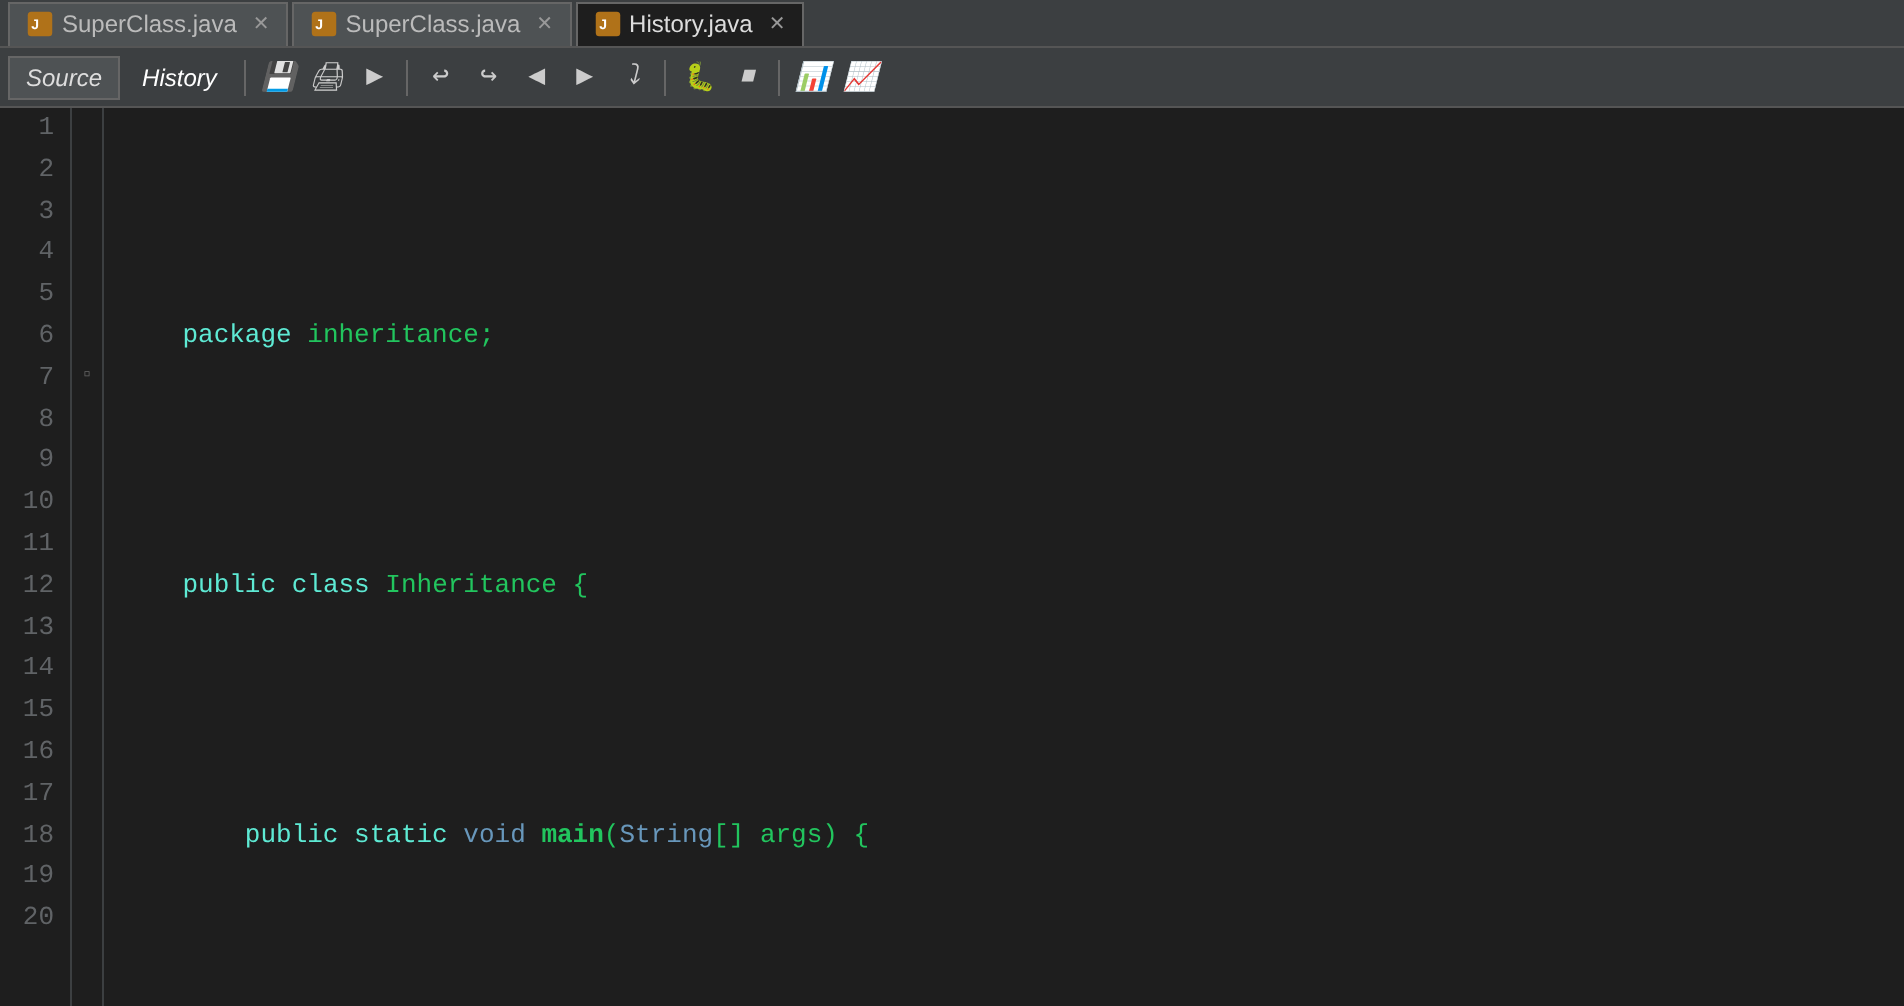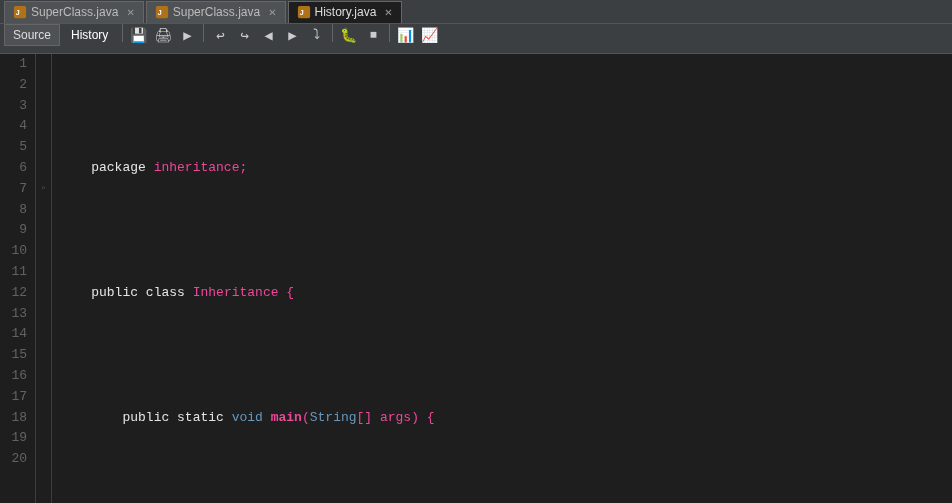--- a/index.html
+++ b/index.html
@@ -38,26 +38,27 @@
     }
     .tab-close {
       font-size: 10px;
       color: #999;
       cursor: pointer;
       margin-left: 4px;
     }
 
     .toolbar {
       display: flex;
-      align-items: flex-start;
+      align-items: center;
       background: #3c3f41;
       border-bottom: 1px solid #555;
       height: 30px;
       padding: 0 4px;
       gap: 2px;
+      font-style: italic;
     }
     .toolbar-tab {
       padding: 3px 8px;
       font-size: 12px;
       font-family: Arial, sans-serif;
       cursor: pointer;
       color: #ffffff;
       border: 1px solid transparent;
     }
     .toolbar-tab.active {
@@ -129,24 +130,24 @@
       text-align: center;
     }
     .fold-marker {
       display: block;
       height: 20.8px;
       line-height: 20.8px;
       cursor: pointer;
     }
 
     
-    .kw { color: #e5e5e5; }         
+    .kw { color: #5eead4; }         
     .kw-blue { color: #6897bb; }
     .comment { color: #808080; }
-    .normal { color: #ec4899; text-align: center; }
+    .normal { color: #22c55e; text-align: center; }
     .bold { font-weight: bold; font-family: Liberation Mono, monospace; }
   </style>
 </head>
 <body>
 
 <div class="tab-bar">
   <div class="tab">
     <svg class="tab-icon" viewBox="0 0 16 16">
       <rect width="14" height="14" x="1" y="1" rx="2" fill="#b07219"></rect>
       <text x="3" y="11" fill="white" font-size="8" font-family="Arial" font-weight="bold">J</text>

